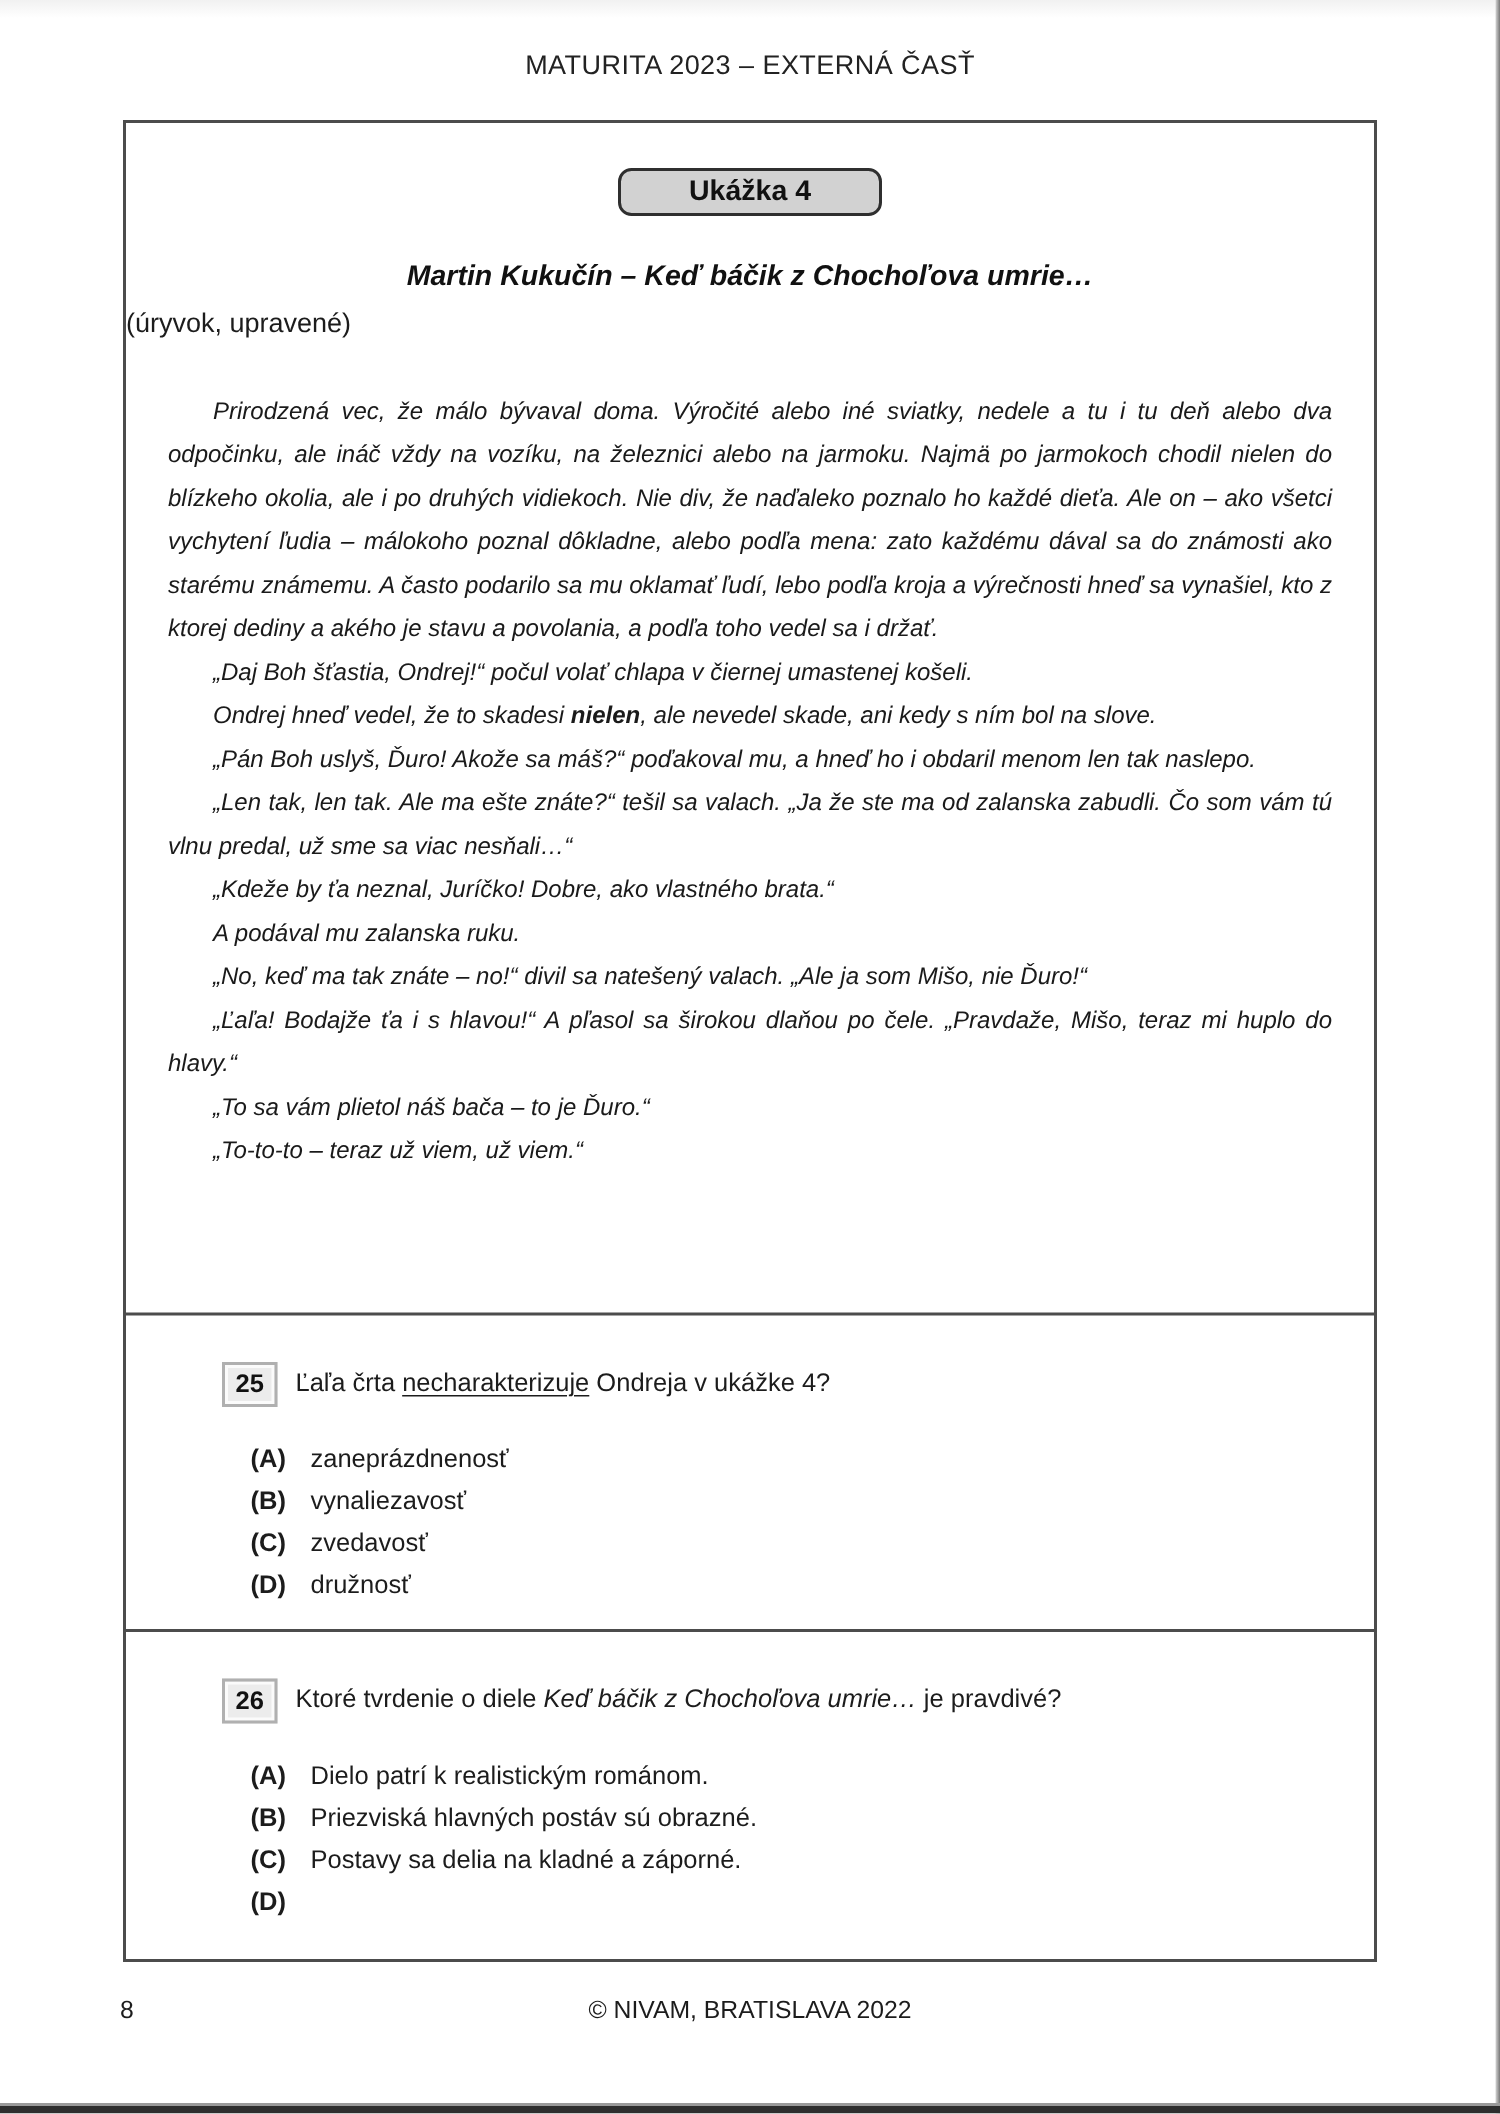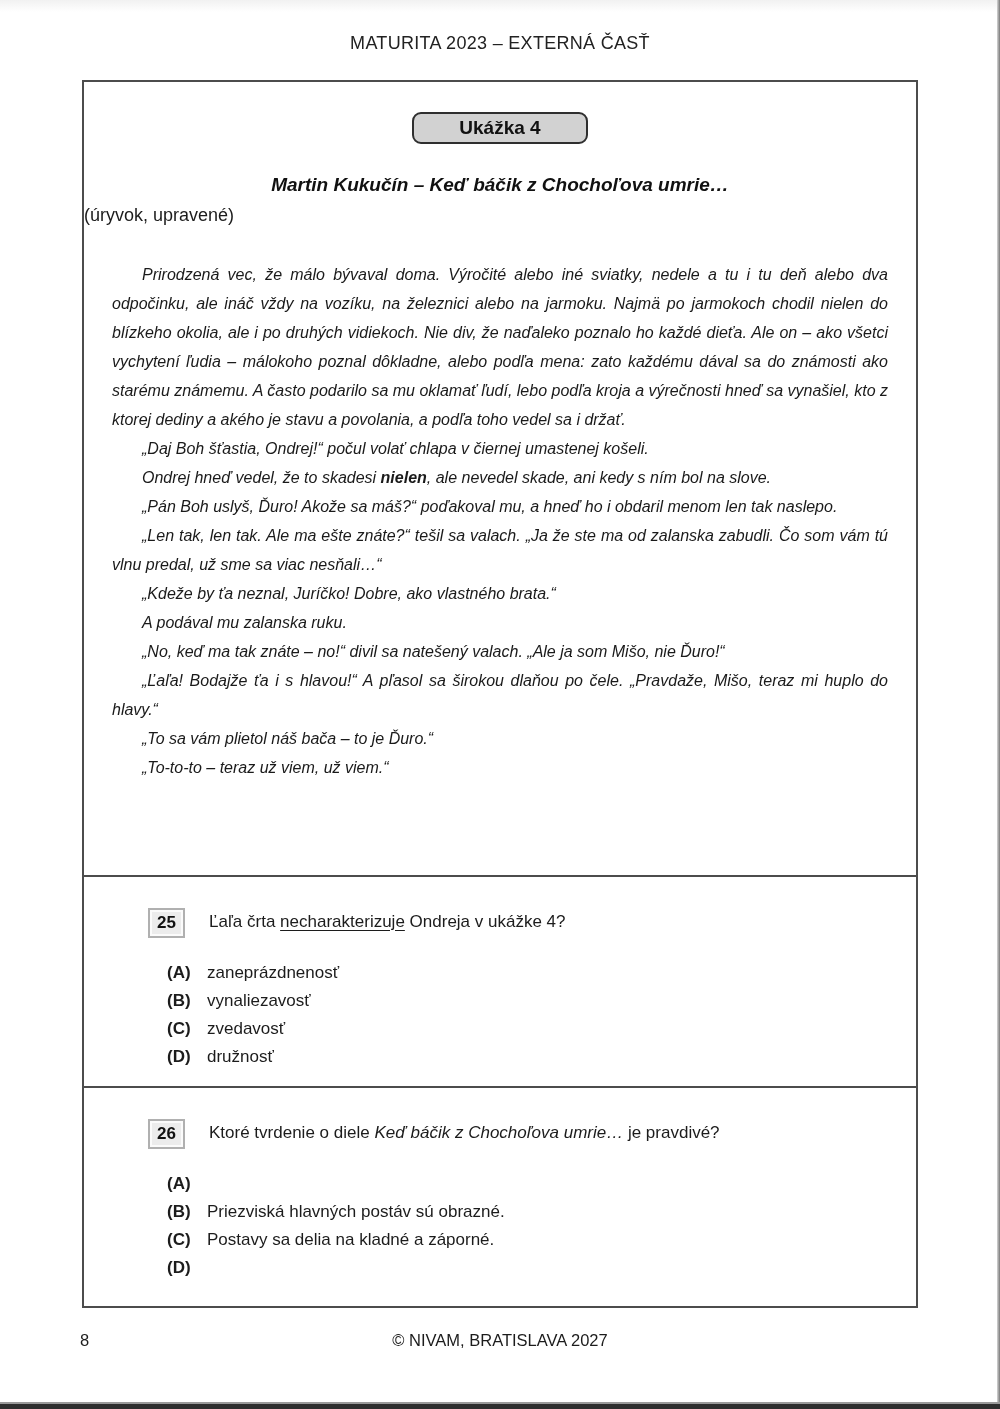--- a/index.html
+++ b/index.html
@@ -48,21 +48,21 @@
   }
   .excerpt-subtitle { margin-top:9px; text-align:left; font-size:18px; }
   .passage {
     margin:34px 28px 0; font-style:italic; font-size:16px;
     line-height:29px; text-align:justify; color:#1a1a1a;
   }
   .passage p { margin:0; text-indent:30px; }
   .seg-bold { font-weight:bold; }
   .seg-italic { font-style:italic; }
   .seg-underline { text-decoration:underline; text-underline-offset:3px; }
-  .q-row { margin-top:31px; display:flex; align-items:flex-start; gap:24px;padding-left:34px; }
+  .q-row { margin-top:31px; display:flex; align-items:flex-start; gap:12px;padding-left:34px; }
   .q-num {
     width:37px; height:30px; flex:0 0 auto;
     background:#ececec; border:2px solid #b0b0b0;
     box-shadow:inset 0 0 0 2px #fbfbfb;
     display:flex; align-items:center; justify-content:center;
     font-weight:bold; font-size:17px; color:#111; box-sizing:border-box;
   }
   .q-text { font-size:17px; padding-top:4px; }
   .options { margin:21px 0 0 53px; }
   .option-row { display:flex; gap:10px; font-size:17px; line-height:28px; }
@@ -128,34 +128,35 @@
   </section>
 
   <section class="question-section q26-section">
     <div class="q-row">
       <div class="q-num">26</div>
       <div class="q-text"><span>Ktoré tvrdenie o diele </span><span class="seg-italic">Keď báčik z Chochoľova umrie…</span><span> je pravdivé?</span></div>
     </div>
     <div class="options">
         <div class="option-row">
           <span class="option-letter">(A)</span>
+          <span class="option-text">Dielo patrí k realistickým románom.</span>
         </div>
         <div class="option-row">
           <span class="option-letter">(B)</span>
           <span class="option-text">Priezviská hlavných postáv sú obrazné.</span>
         </div>
         <div class="option-row">
           <span class="option-letter">(C)</span>
           <span class="option-text">Postavy sa delia na kladné a záporné.</span>
         </div>
         <div class="option-row">
           <span class="option-letter">(D)</span>
         </div>
       </div>
   </section>
 
 </div>
 
 <div class="page-footer-num">8</div>
-<div class="page-footer-copy">© NIVAM, BRATISLAVA 2027</div>
+<div class="page-footer-copy">© NIVAM, BRATISLAVA 2022</div>
 
 <div class="right-edge"></div>
 <div class="bottom-edge"></div>
 
 </body></html>

